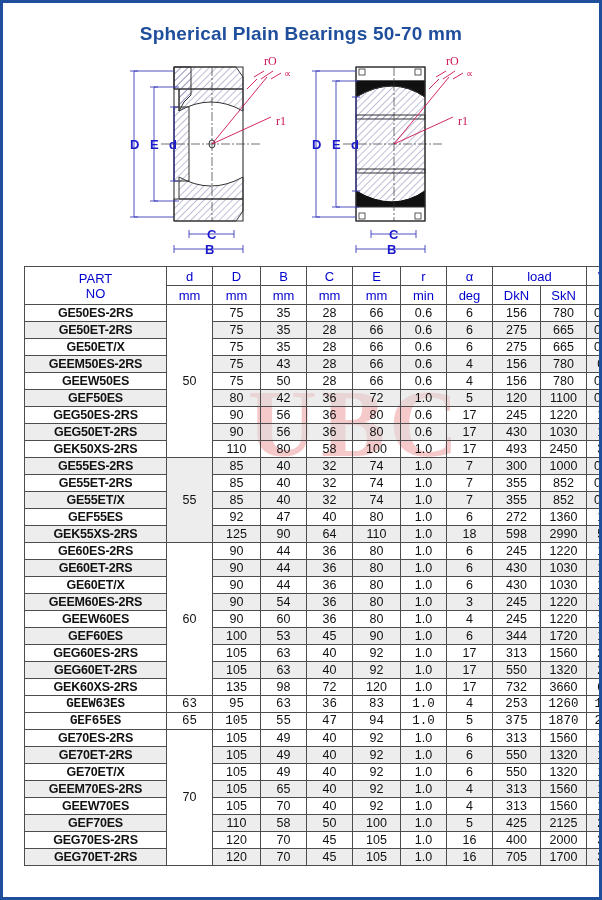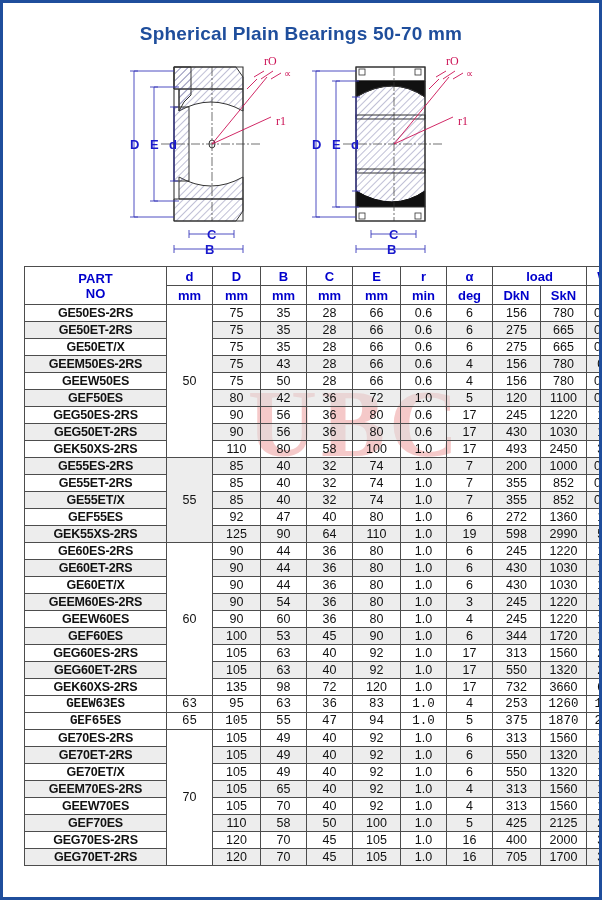--- a/index.html
+++ b/index.html
@@ -58,21 +58,21 @@
     font-size: 12.5px;
     color: #111;
     height: 17px;
     line-height: 15px;
     background: transparent;
     white-space: nowrap;
   }
   
   table.spec thead th {
     color: #0000cc;
-    font-weight: bold;
+    font-weight: normal;
     font-size: 13px;
     height: 19px;
   }
   th.part-head {
     text-align: left;
     padding-left: 6px;
   }
   th.sub-black {
     color: #111;
     font-weight: normal;
@@ -418,21 +418,21 @@
           </tr>
           <tr class="shade">
             <td class="part">GE55ES-2RS</td>
             <td class="dcell" rowspan="5">55</td>
             <td>85</td>
             <td>40</td>
             <td>32</td>
             <td>74</td>
             <td>1.0</td>
             <td>7</td>
-            <td>200</td>
+            <td>300</td>
             <td>1000</td>
             <td>0.939</td>
           </tr>
           <tr>
             <td class="part">GE55ET-2RS</td>
             <td>85</td>
             <td>40</td>
             <td>32</td>
             <td>74</td>
             <td>1.0</td>
@@ -465,21 +465,21 @@
             <td>1360</td>
             <td>1.26</td>
           </tr>
           <tr class="shade">
             <td class="part">GEK55XS-2RS</td>
             <td>125</td>
             <td>90</td>
             <td>64</td>
             <td>110</td>
             <td>1.0</td>
-            <td>19</td>
+            <td>18</td>
             <td>598</td>
             <td>2990</td>
             <td>5.02</td>
           </tr>
           <tr>
             <td class="part">GE60ES-2RS</td>
             <td class="dcell" rowspan="9">60</td>
             <td>90</td>
             <td>44</td>
             <td>36</td>

